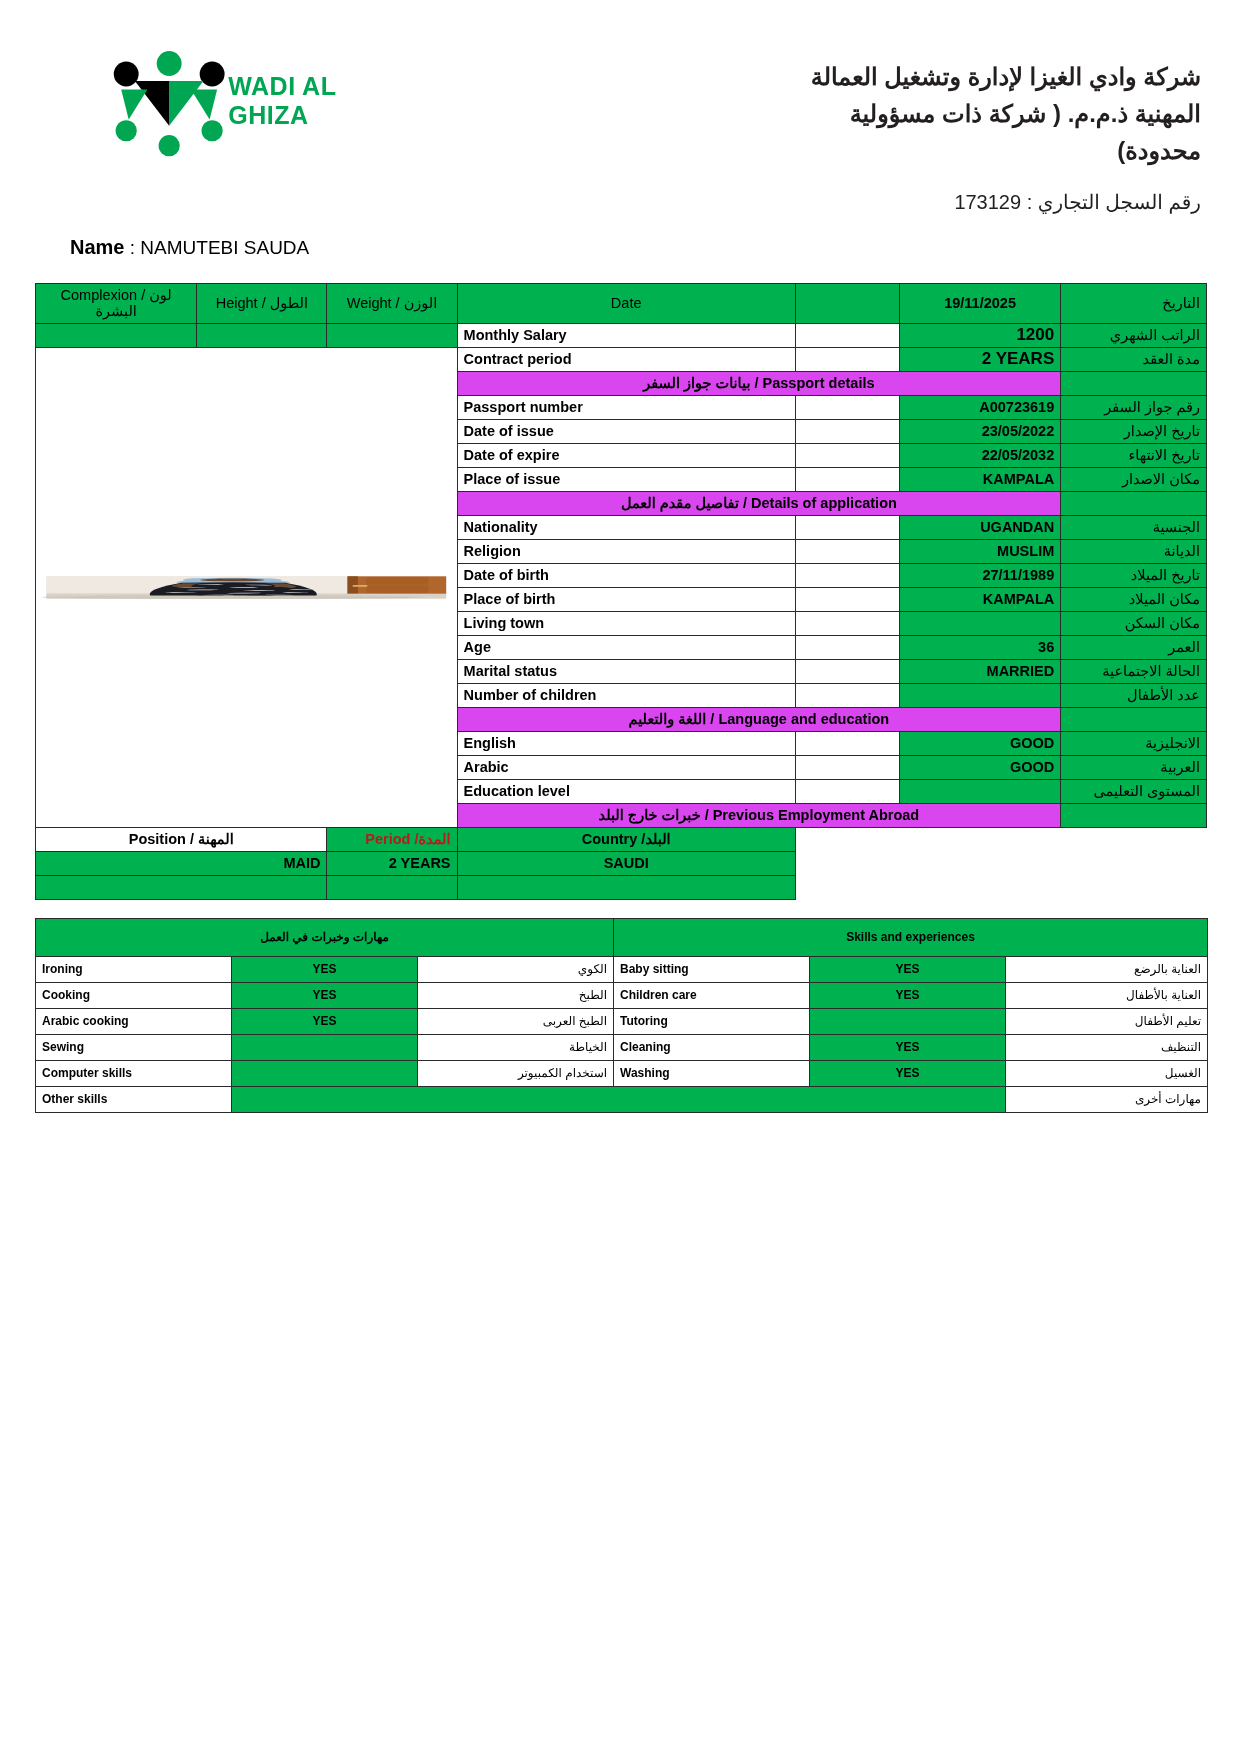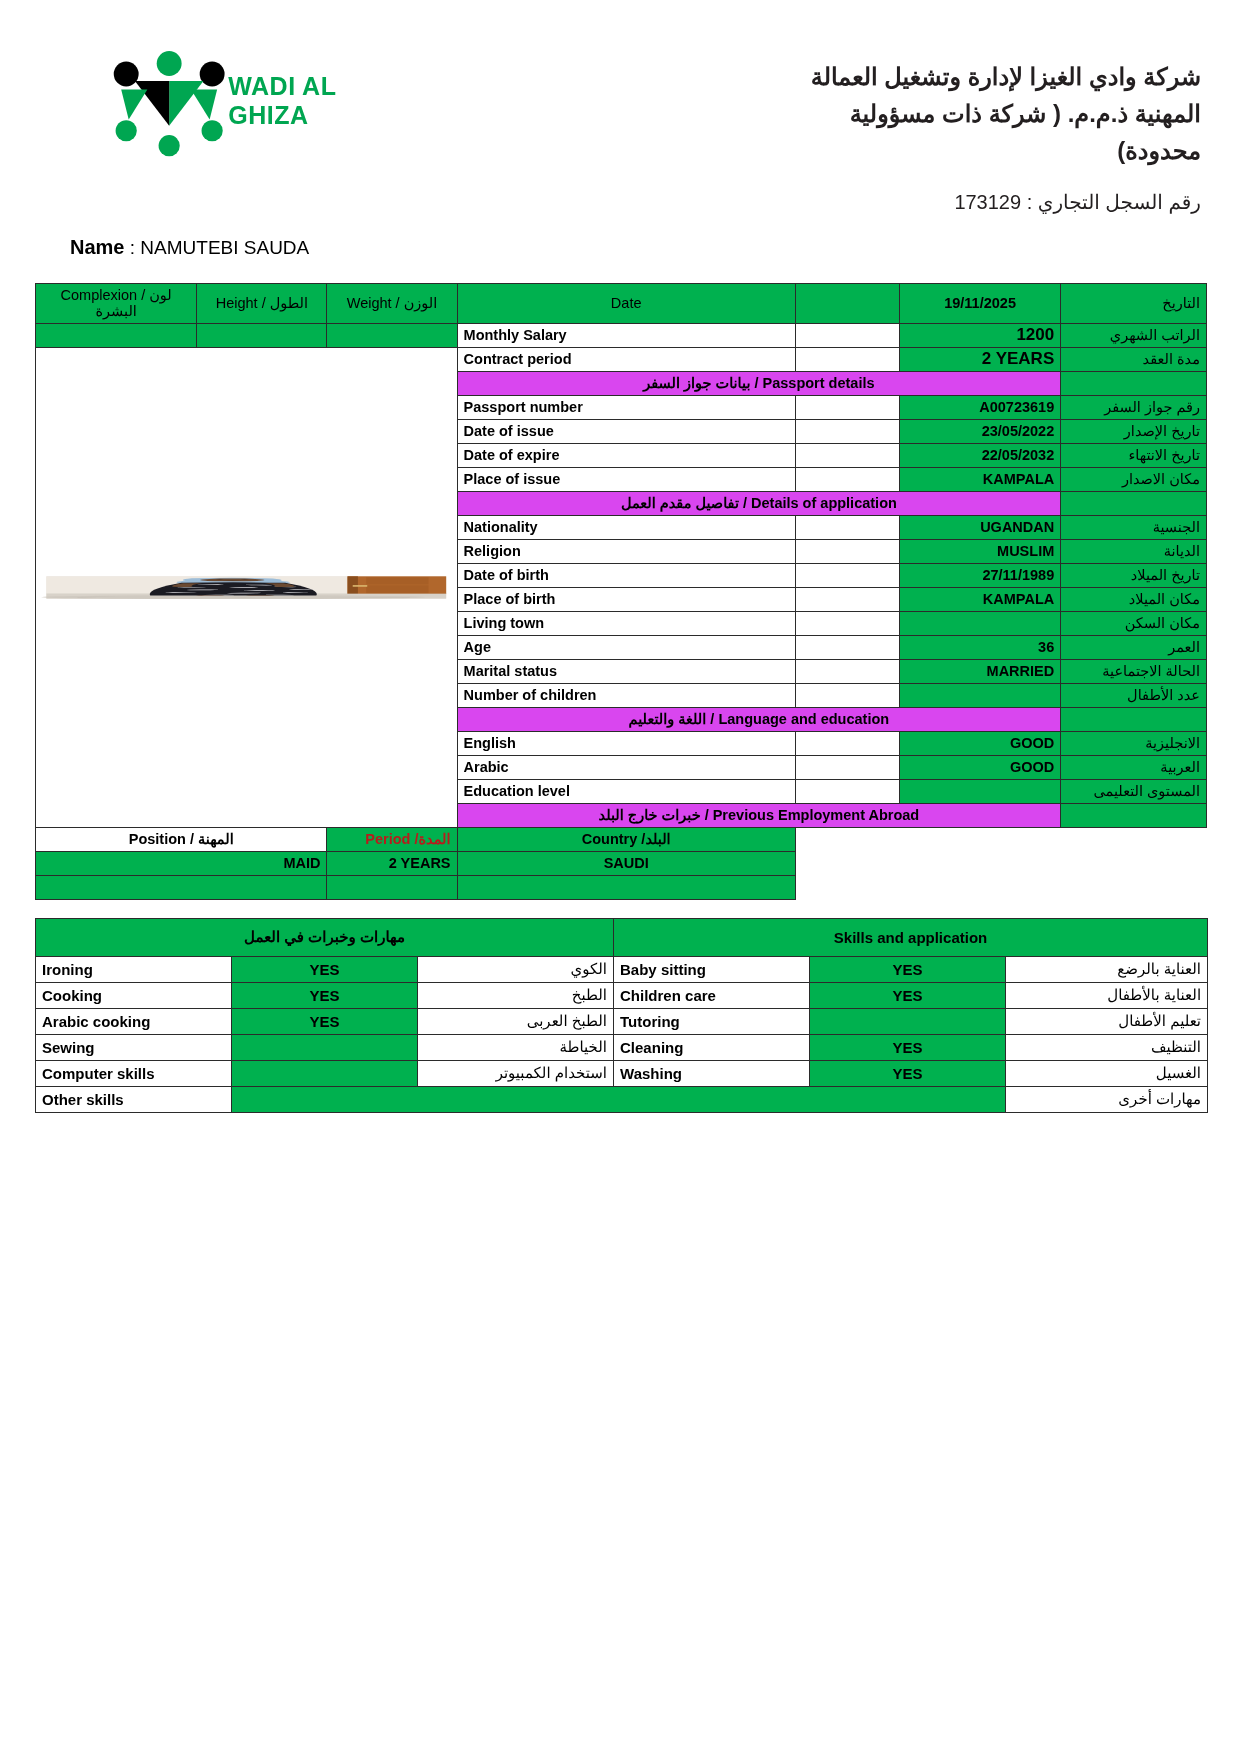--- a/index.html
+++ b/index.html
@@ -116,21 +116,21 @@
   
   .skills-wrap { padding: 18px 35px 0 35px; }
   table.skills {
     border-collapse: collapse;
     width: 1172px;
     table-layout: fixed;
   }
   table.skills td {
     border: 1px solid #2b2b2b;
     height: 26px;
-    font-size: 15px;
+    font-size: 12px;
     padding: 1px 6px;
   }
   .skills-title {
     background: #00b14f;
     font-weight: bold;
     text-align: center;
     font-size: 16px;
     height: 38px !important;
   }
   .sk-name { background:#fff; font-weight: bold; padding-left: 10px; }
@@ -405,21 +405,21 @@
         <col style="width:196px">
         <col style="width:186px">
         <col style="width:196px">
         <col style="width:196px">
         <col style="width:196px">
         <col style="width:202px">
       </colgroup>
       <tbody>
         <tr>
           <td class="skills-title" colspan="3">مهارات وخبرات في العمل</td>
-          <td class="skills-title" colspan="3">Skills and application</td>
+          <td class="skills-title" colspan="3">Skills and experiences</td>
         </tr>
 
         <tr>
           <td class="sk-name">Ironing</td>
           <td class="sk-val">YES</td>
           <td class="sk-ar">الكوي</td>
           <td class="sk-name">Baby sitting</td>
           <td class="sk-val">YES</td>
           <td class="sk-ar">العناية بالرضع</td>
         </tr>

